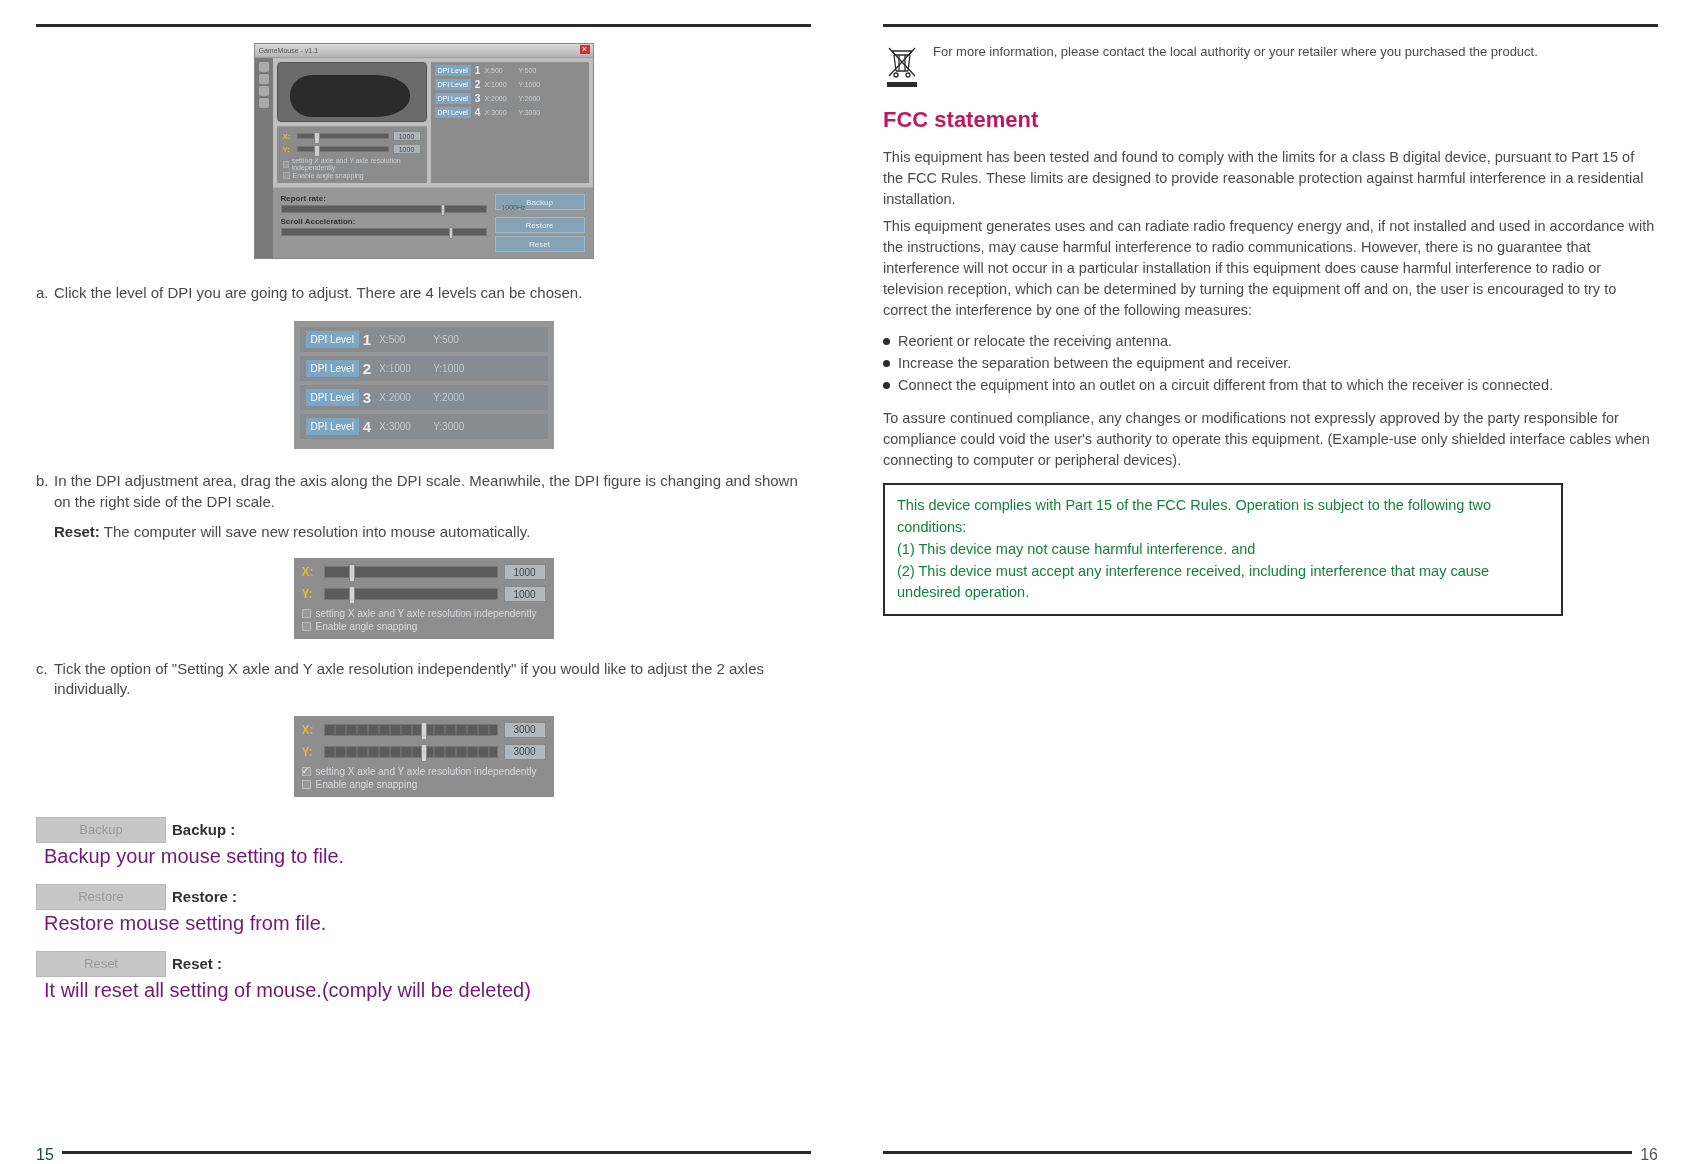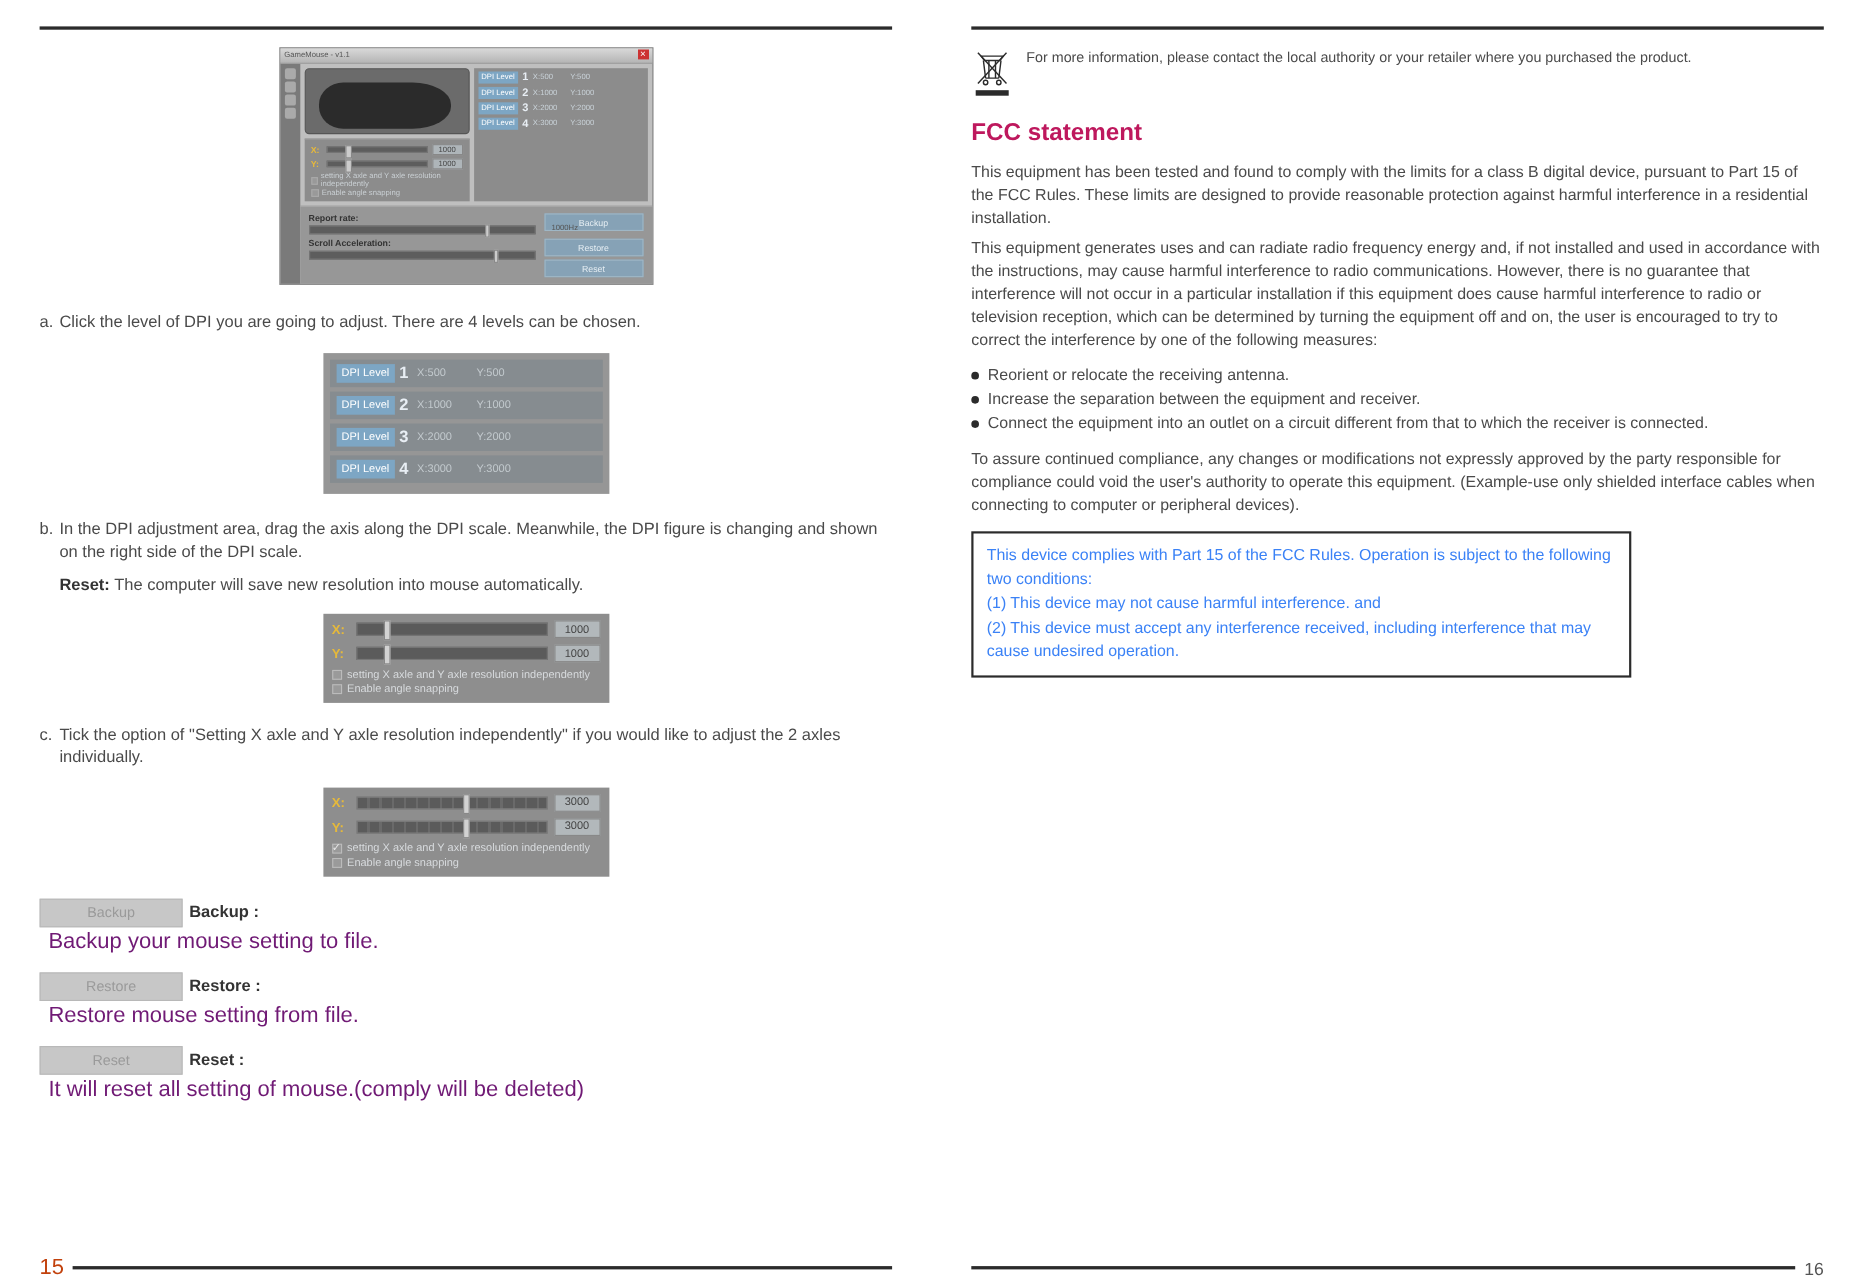--- a/index.html
+++ b/index.html
@@ -3,21 +3,21 @@
 <meta charset="utf-8">
 <style>
   * { box-sizing: border-box; margin: 0; padding: 0; }
   html, body { width: 1694px; height: 1164px; background: #fff; font-family: Arial, Helvetica, sans-serif; color: #4a4a4a; }
   .spread { display: flex; width: 100%; height: 100%; }
   .page { width: 50%; height: 100%; padding: 24px 36px 0 36px; display: flex; flex-direction: column; position: relative; }
   .top-rule { height: 3px; background: #2b2b2b; margin-bottom: 16px; }
   .content { flex: 1; }
   .page-foot { display: flex; align-items: flex-end; height: 44px; }
   .foot-rule { flex: 1; height: 3px; background: #2b2b2b; margin-bottom: 10px; }
-  .page-num-left { font-size: 20px; color: #c2410c; margin-right: 8px; }
+  .page-num-left { font-size: 16px; color: #14532d; margin-right: 8px; }
   .page-num-right { font-size: 16px; color: #555; margin-left: 8px; }
 
   
   .fig-main { width: 340px; margin: 0 auto 24px auto; }
   .fig-main .win { border: 1px solid #888; background: #bfbfbf; }
   .fig-main .titlebar { height: 14px; background: linear-gradient(#d9d9d9,#b5b5b5); border-bottom: 1px solid #999; position: relative; font-size: 7px; color:#555; padding-left:4px; line-height:14px;}
   .fig-main .titlebar::after{content:"×"; position:absolute; right:3px; top:1px; font-size:9px; color:#333; background:#c33; width:10px; height:9px; line-height:9px; text-align:center; color:#fff;}
   .fig-main .body { display: flex; }
   .fig-main .sidebar { width: 18px; background: #7a7a7a; display:flex; flex-direction:column; gap:2px; padding-top:4px; align-items:center;}
   .fig-main .sidebar span{width:10px;height:10px;background:#aaa;border-radius:2px;}
@@ -74,21 +74,21 @@
 
   
   .weee-row{display:flex;gap:12px;margin-bottom:20px;}
   .weee-icon{width:38px;flex:none;display:flex;flex-direction:column;align-items:center;gap:3px;padding-top:2px;}
   .weee-text{font-size:13px;line-height:1.4;color:#4a4a4a;}
   .fcc-h{font-size:22px;font-weight:bold;color:#be185d;margin:8px 0 14px 0;}
   .fcc-p{font-size:14.5px;line-height:1.45;color:#4a4a4a;margin-bottom:6px;}
   .bullets{margin:10px 0 12px 0;}
   .bul{display:flex;gap:8px;font-size:14.5px;line-height:1.5;color:#4a4a4a;}
   .bul .dot{width:7px;height:7px;background:#2b2b2b;border-radius:50%;margin-top:7px;flex:none;}
-  .compliance-box{border:2px solid #2b2b2b;padding:10px 12px;margin-top:12px;font-size:14.5px;line-height:1.5;color:#3b82f6;width:600px;}
+  .compliance-box{border:2px solid #2b2b2b;padding:10px 12px;margin-top:12px;font-size:14.5px;line-height:1.5;color:#15803d;width:680px;}
 </style>
 </head>
 <body>
 
 <div class="spread">
 
   <div class="page">
     <div class="top-rule"></div>
     <div class="content">
 

